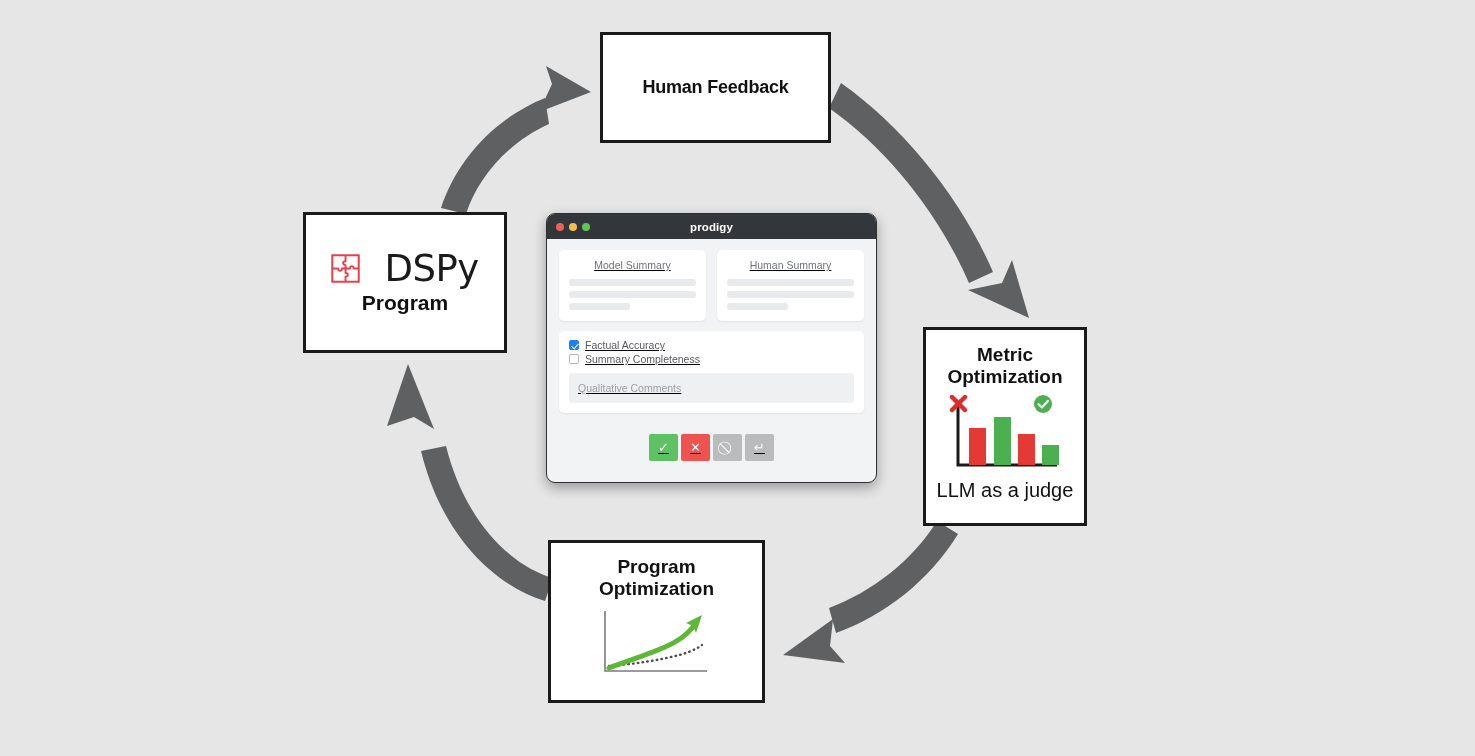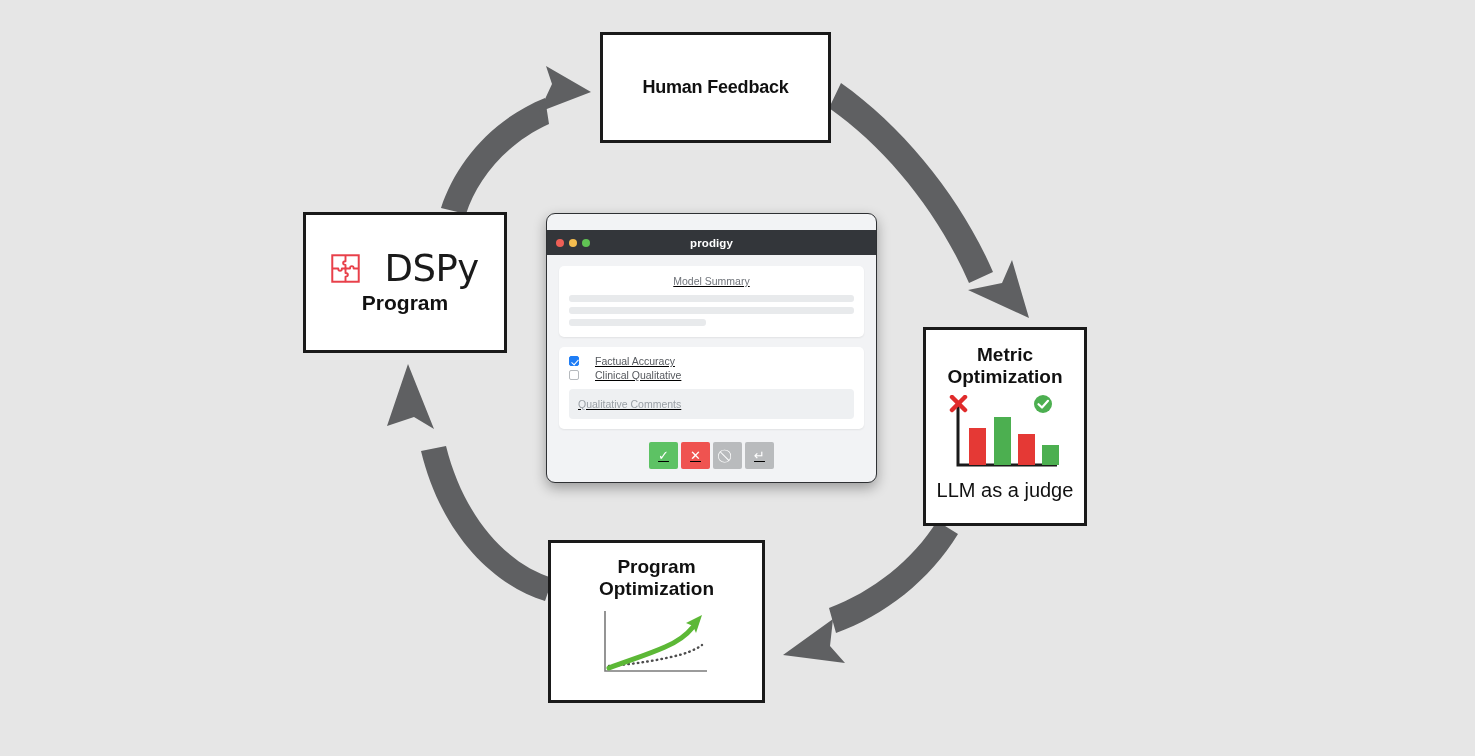--- a/index.html
+++ b/index.html
@@ -140,21 +140,20 @@
     flex-direction: column;
   }
   #prodigy-titlebar {
     height: 25px;
     background: #33363a;
     display: flex;
     align-items: center;
     padding: 0 9px;
     position: relative;
     flex: 0 0 auto;
-    margin-top: 16px;
   }
   .dots { display: flex; gap: 5px; }
   .dot { width: 8px; height: 8px; border-radius: 50%; }
   .dot.red { background: #ee5f56; }
   .dot.yellow { background: #f5bd4f; }
   .dot.green { background: #61c454; }
   #prodigy-title {
     position: absolute;
     left: 0; right: 0;
     text-align: center;
@@ -201,21 +200,21 @@
   .labels-card {
     margin-top: 10px;
     background: #ffffff;
     border-radius: 5px;
     padding: 8px 10px 10px 10px;
     box-shadow: 0 1px 2px rgba(0,0,0,0.07);
   }
   .cbrow {
     display: flex;
     align-items: center;
-    gap: 16px;
+    gap: 6px;
     font-size: 10.5px;
     color: #55585d;
     margin-bottom: 2px;
   }
   .cbox {
     width: 10px;
     height: 10px;
     box-sizing: border-box;
     border: 1px solid #b6babe;
     border-radius: 2px;
@@ -398,30 +397,36 @@
 
     <div id="prodigy-body">
 
       <div class="summary-row">
         <div class="summary-card">
           <div class="card-title">Model Summary</div>
           <div class="skel"></div>
           <div class="skel"></div>
           <div class="skel short"></div>
         </div>
+        <div class="summary-card">
+          <div class="card-title">Human Summary</div>
+          <div class="skel"></div>
+          <div class="skel"></div>
+          <div class="skel short"></div>
+        </div>
       </div>
 
       <div class="labels-card">
         <div class="cbrow">
           <span class="cbox checked"></span>
           <span>Factual Accuracy</span>
         </div>
         <div class="cbrow">
           <span class="cbox"></span>
-          <span>Clinical Qualitative</span>
+          <span>Summary Completeness</span>
         </div>
         <div class="comments">Qualitative Comments</div>
       </div>
 
       <div id="prodigy-actions">
         <div class="actions">
           <button class="abtn accept">✓</button>
           <button class="abtn reject">✕</button>
           <button class="abtn ignore">⃠</button>
           <button class="abtn undo">↵</button>

